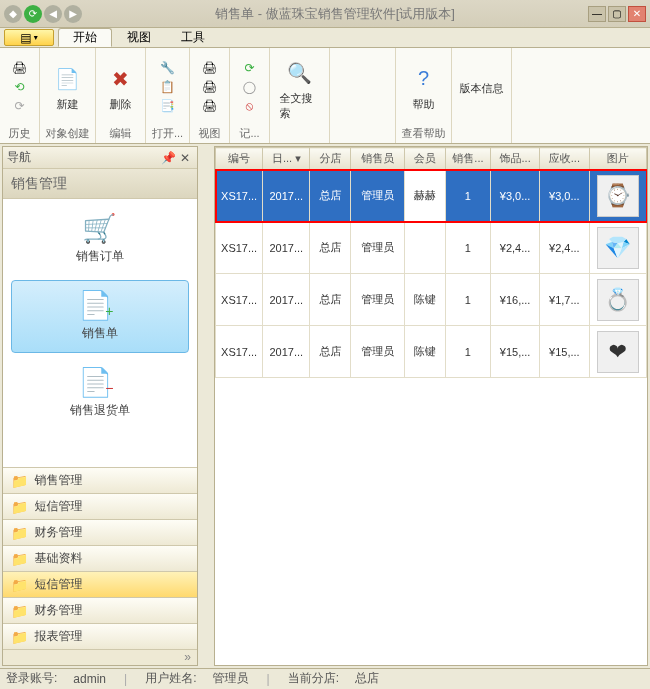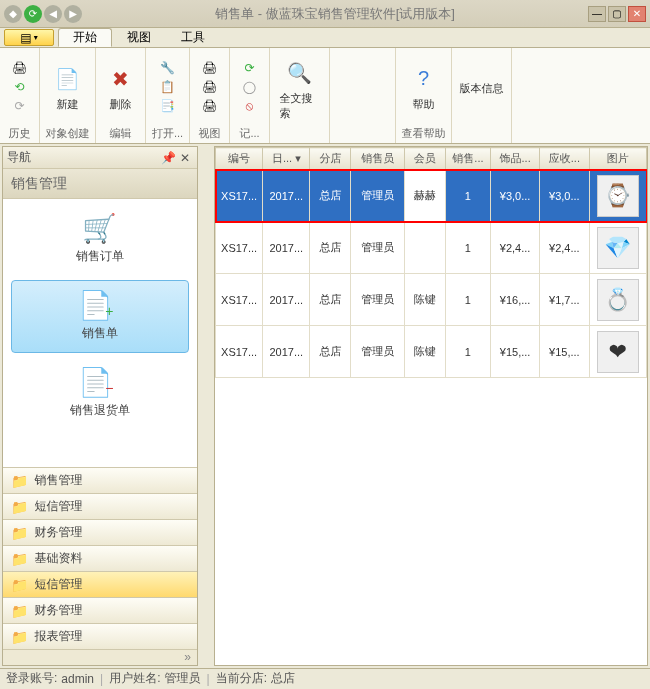--- a/index.html
+++ b/index.html
@@ -42,21 +42,21 @@
 .acc-exp { height: 16px; background: #eee9d4; border-top: 1px solid #cfc8ac; text-align: right; padding-right: 6px; color: #888; }
 .content { flex: 1; margin: 2px 2px 2px 14px; border: 1px solid #b8b090; background: #fff; overflow: auto; }
 .grid { width: 100%; border-collapse: collapse; table-layout: fixed; }
 .grid th { height: 22px; background: linear-gradient(#fbfaf3,#e7e2cd); border: 1px solid #cfc8ac; font-weight: normal; font-size: 11px; color: #555; overflow: hidden; white-space: nowrap; text-overflow: ellipsis; padding: 0 2px; }
 .grid td { height: 52px; border: 1px solid #e2ddc9; font-size: 11px; color: #333; text-align: center; overflow: hidden; white-space: nowrap; text-overflow: ellipsis; padding: 0 2px; }
 .grid tr.sel td { background: #2f6fc2; color: #fff; }
 .grid tr.sel td.member { background: #fff; color: #333; }
 .grid tr.sel-frame { outline: 2px solid red; outline-offset: -1px; }
 .pic-cell { padding: 2px; }
 .thumb { width: 42px; height: 42px; border: 1px solid #ccc; background: #f0f0f0; margin: 0 auto; display: flex; align-items: center; justify-content: center; font-size: 22px; }
-.status { height: 20px; border-top: 1px solid #b8b090; background: #ece9d8; display: flex; align-items: center; padding: 0 6px; gap: 4px; font-size: 12px; color: #555; }
+.status { height: 20px; border-top: 1px solid #b8b090; background: #ece9d8; display: flex; align-items: center; padding: 0 6px; gap: 16px; font-size: 12px; color: #555; }
 .status .sep { color: #aaa; margin: 0 2px; }
 </style>
 </head>
 <body>
 
 <div class="titlebar">
   <div class="sys-left">
     <span class="sys-ico">◆</span>
     <span class="sys-ico green">⟳</span>
     <span class="sys-ico">◀</span>

